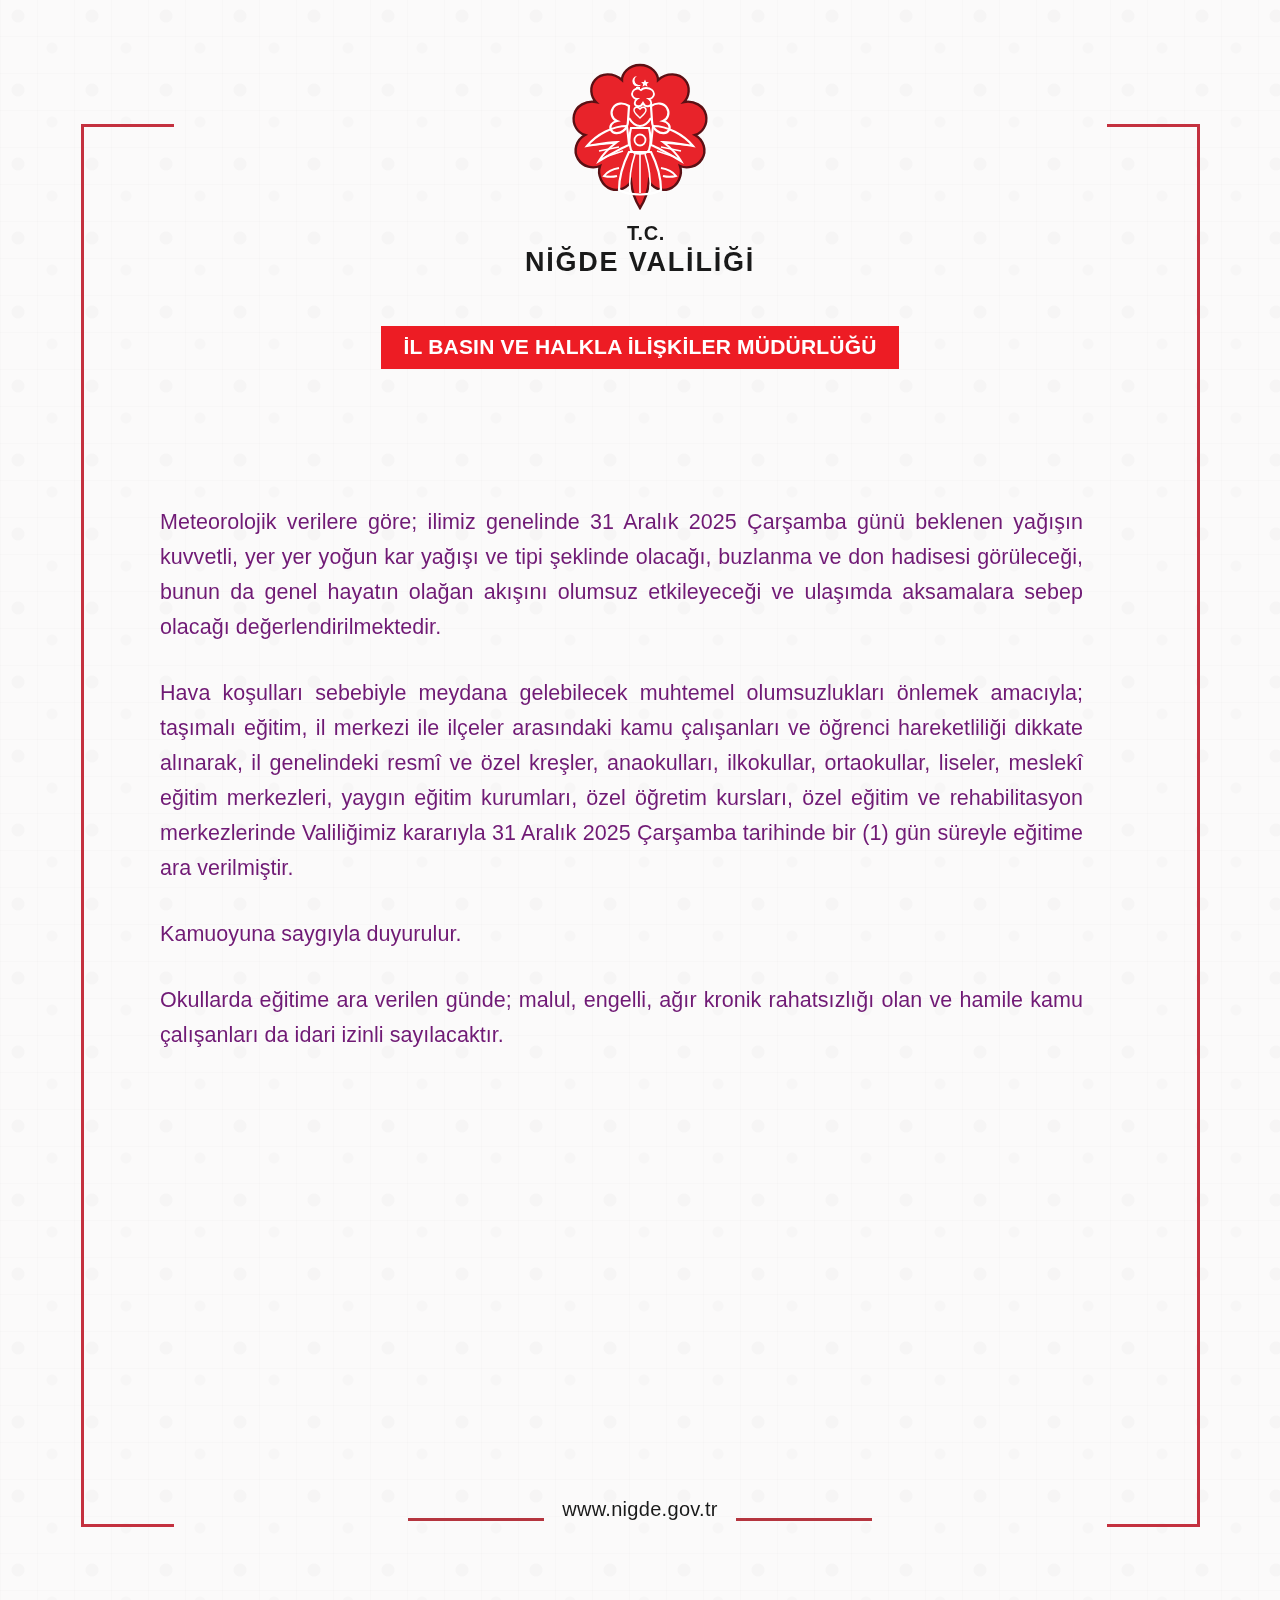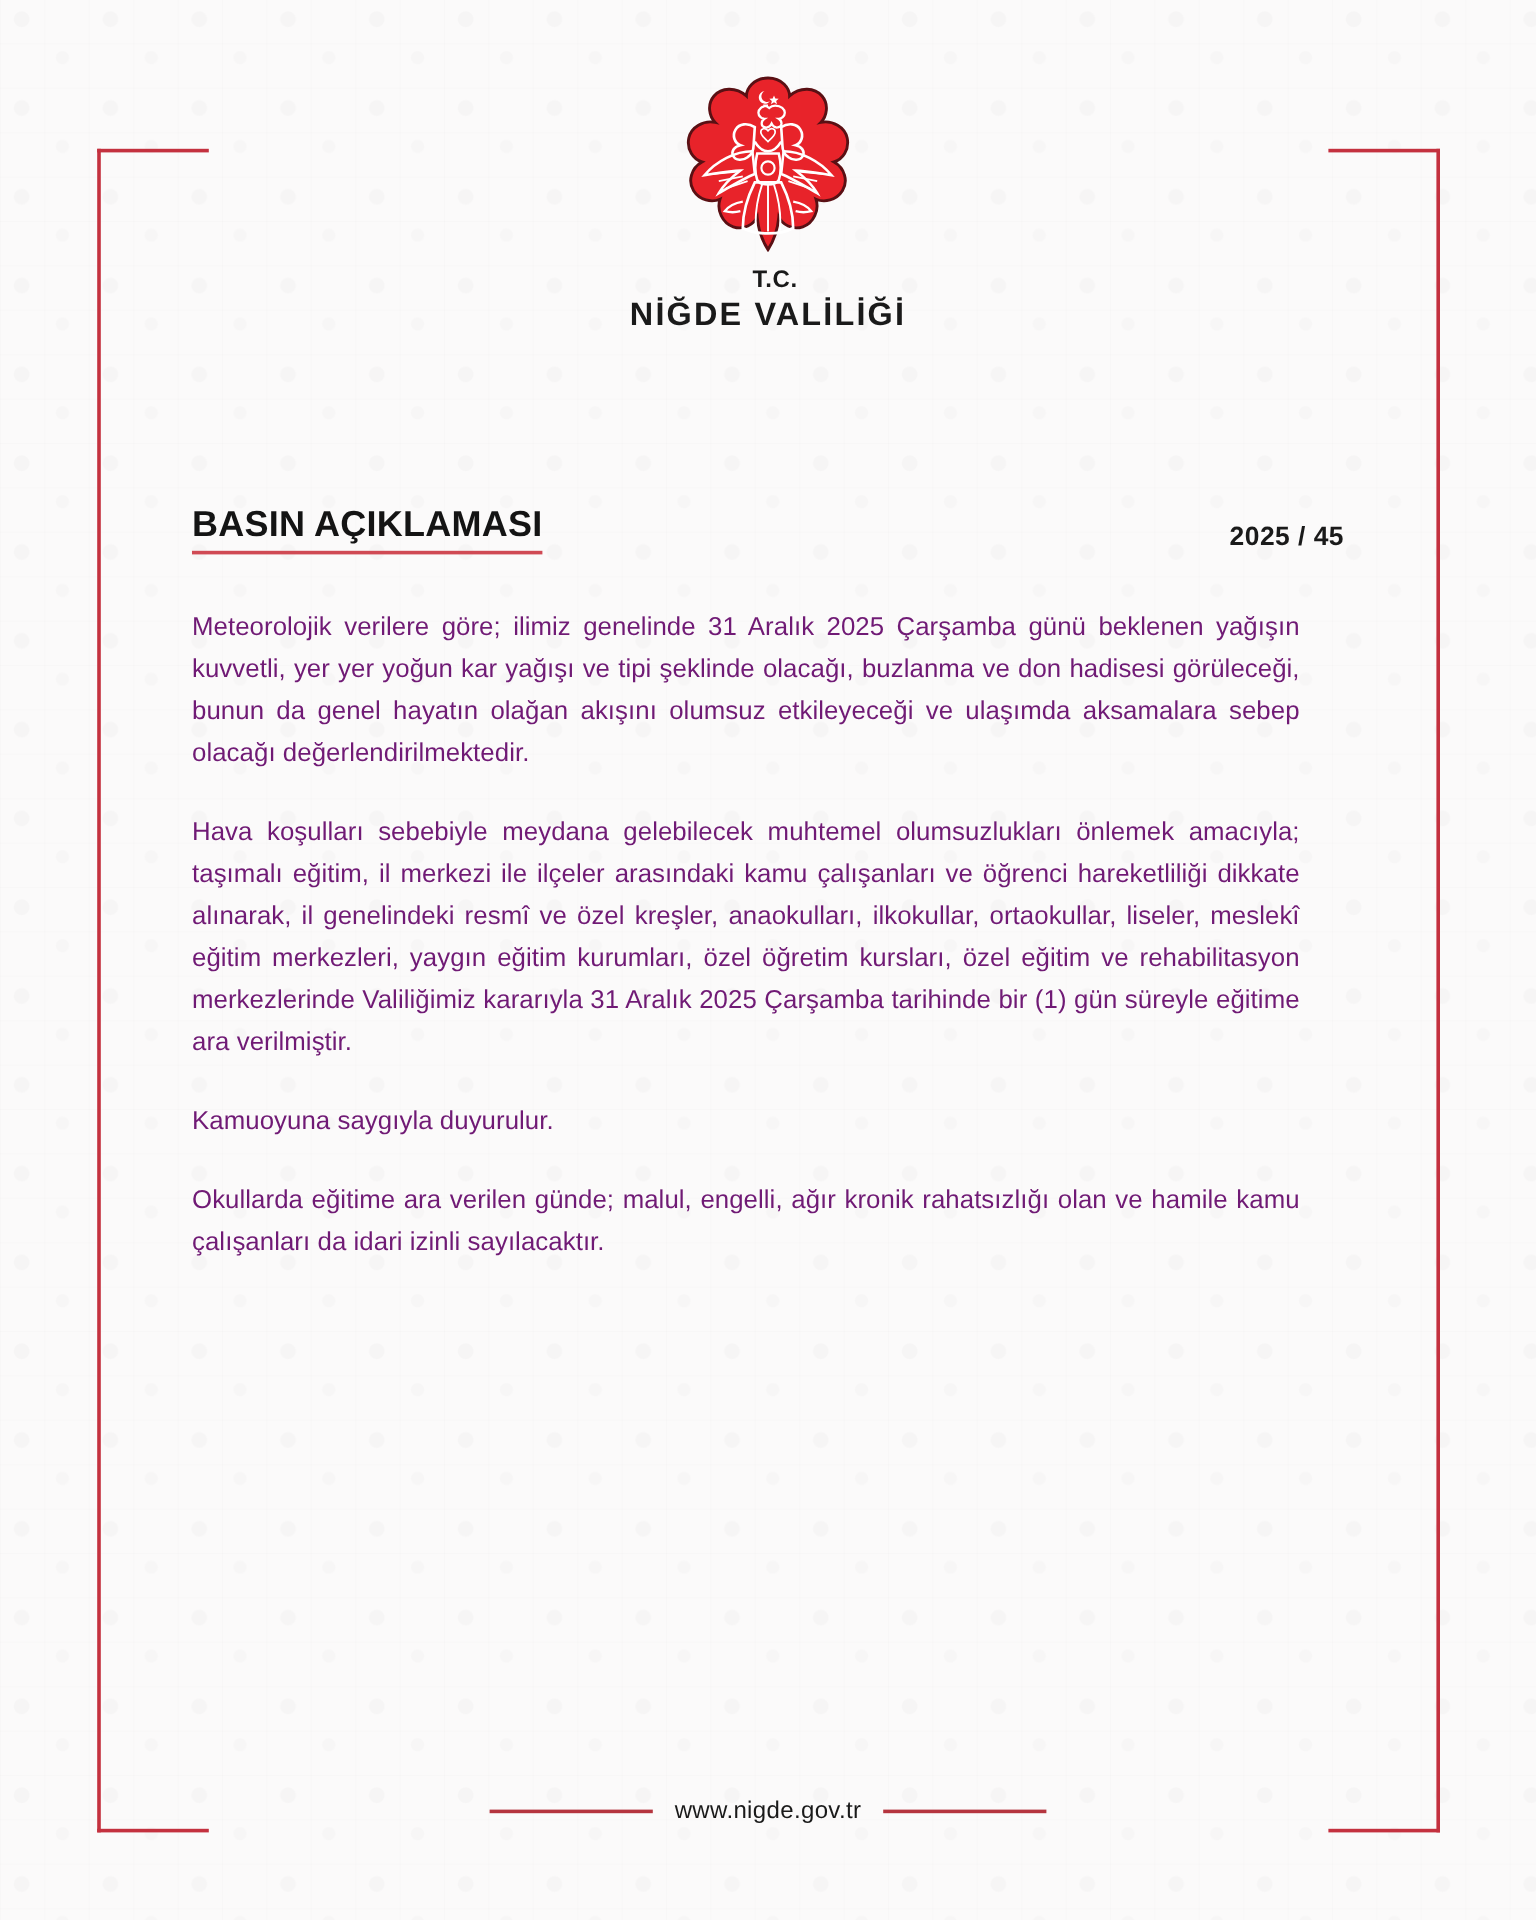--- a/index.html
+++ b/index.html
@@ -159,21 +159,21 @@
   .para:last-child { margin-bottom: 0; }
   .para.flush { text-align: left; }
 
   
   .footer {
     position: absolute;
     left: 0;
     right: 0;
     top: 1498px;
     display: flex;
-    align-items: center;
+    align-items: flex-end;
     justify-content: center;
     gap: 18px;
   }
   .footer-rule {
     height: 3px;
     width: 136px;
     background: #b5353f;
   }
   .footer-url {
     font-size: 20px;
@@ -252,25 +252,24 @@
 
       <path d="M72 90 C 66 102 62 116 62 128 C 72 134 94 134 104 128 C 104 116 100 102 94 90 Z" fill="none" stroke="#ffffff" stroke-width="2.2"></path>
       <path d="M78 92 C 74 104 72 118 73 130 M83 92 L83 131 M88 92 C 92 104 94 118 93 130" stroke="#ffffff" stroke-width="1.6" fill="none"></path>
 
       <path d="M62 106 c-6 1 -12 4 -15 8 c4 1 9 1 13 0 M104 106 c6 1 12 4 15 8 c-4 1 -9 1 -13 0" stroke="#ffffff" stroke-width="2" fill="none"></path>
     </svg>
     <div class="org-line1">T.C.</div>
     <div class="org-line2">NİĞDE VALİLİĞİ</div>
   </div>
 
-
-  <div class="title-row">
-    <div class="doc-title">BASIN AÇIKLAMASI</div>
-    <div class="doc-number">2025 / 45</div>
-  </div>
+  <div class="banner-wrap">
+    <div class="banner">İL BASIN VE HALKLA İLİŞKİLER MÜDÜRLÜĞÜ</div>
+  </div>
+
 
   <div class="body-copy">
     <p class="para">Meteorolojik verilere göre; ilimiz genelinde 31 Aralık 2025 Çarşamba günü beklenen yağışın kuvvetli, yer yer yoğun kar yağışı ve tipi şeklinde olacağı, buzlanma ve don hadisesi görüleceği, bunun da genel hayatın olağan akışını olumsuz etkileyeceği ve ulaşımda aksamalara sebep olacağı değerlendirilmektedir.</p>
     <p class="para">Hava koşulları sebebiyle meydana gelebilecek muhtemel olumsuzlukları önlemek amacıyla; taşımalı eğitim, il merkezi ile ilçeler arasındaki kamu çalışanları ve öğrenci hareketliliği dikkate alınarak, il genelindeki resmî ve özel kreşler, anaokulları, ilkokullar, ortaokullar, liseler, meslekî eğitim merkezleri, yaygın eğitim kurumları, özel öğretim kursları, özel eğitim ve rehabilitasyon merkezlerinde Valiliğimiz kararıyla 31 Aralık 2025 Çarşamba tarihinde bir (1) gün süreyle eğitime ara verilmiştir.</p>
     <p class="para flush">Kamuoyuna saygıyla duyurulur.</p>
     <p class="para">Okullarda eğitime ara verilen günde; malul, engelli, ağır kronik rahatsızlığı olan ve hamile kamu çalışanları da idari izinli sayılacaktır.</p>
   </div>
 
   <div class="footer">
     <div class="footer-rule"></div>

